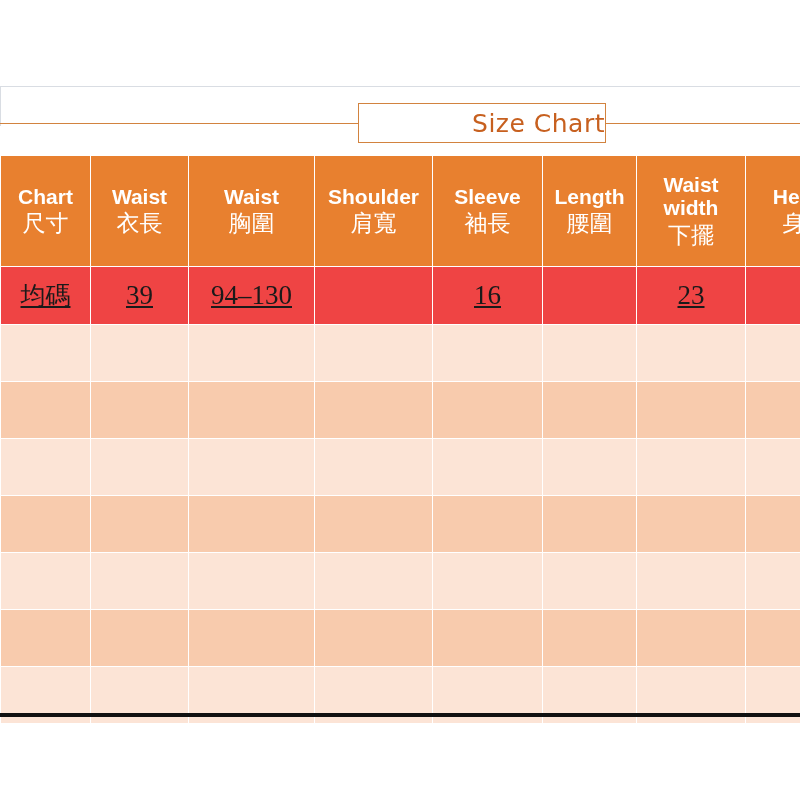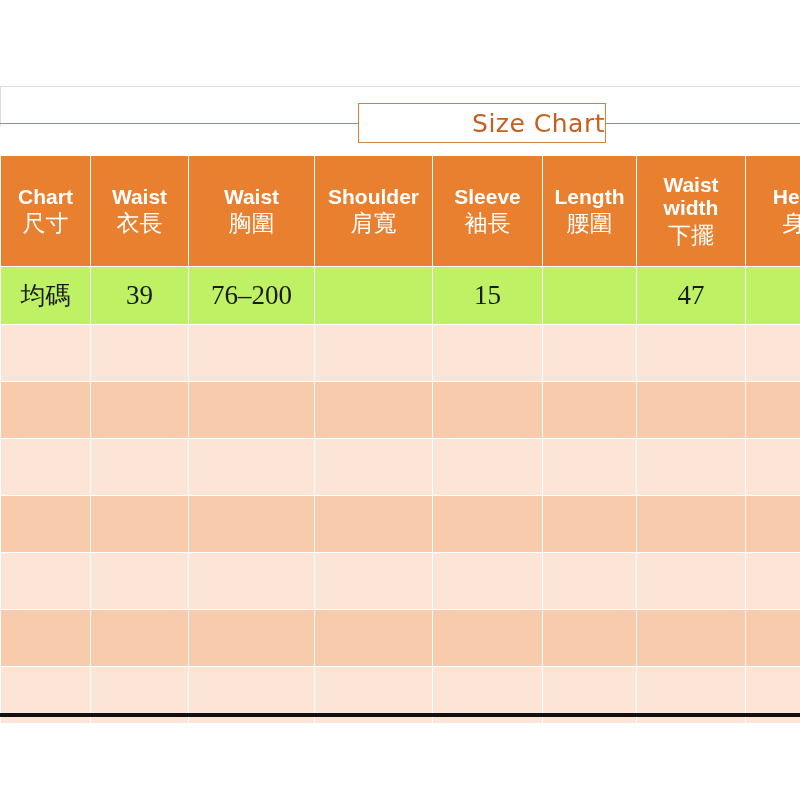--- a/index.html
+++ b/index.html
@@ -117,25 +117,26 @@
     display: block;
     font-size: 23px;
     font-weight: normal;
     line-height: 1.18;
     margin-top: 2px;
     font-family: "DejaVu Sans", sans-serif;
   }
 
   
   .data-row td {
-    background: #bef264;
+    background: #ef4444;
     height: 57px;
     color: #1a1a1a;
     font-family: "Liberation Serif", serif;
     font-size: 27px;
+    text-decoration: underline;
   }
   .data-row td.zh-cell {
     font-family: "DejaVu Sans", sans-serif;
     font-size: 25px;
   }
   .empty-row-dark td { background: #f8cbad; height: 56px; }
   .empty-row-light td { background: #fce4d6; height: 56px; }
 
   
   .bottom-rule {
@@ -204,25 +205,25 @@
       <th>
         <span class="hdr-en">Height</span>
         <span class="hdr-zh">身高</span>
       </th>
     </tr>
   </thead>
   <tbody>
     <tr class="data-row">
       <td class="zh-cell">均碼</td>
       <td>39</td>
-      <td>76–200</td>
+      <td>94–130</td>
       <td></td>
-      <td>15</td>
+      <td>16</td>
       <td></td>
-      <td>47</td>
+      <td>23</td>
       <td></td>
     </tr>
 
   <tr class="empty-row-light">
         <td>&nbsp;</td>
         <td>&nbsp;</td>
         <td>&nbsp;</td>
         <td>&nbsp;</td>
         <td>&nbsp;</td>
         <td>&nbsp;</td>

